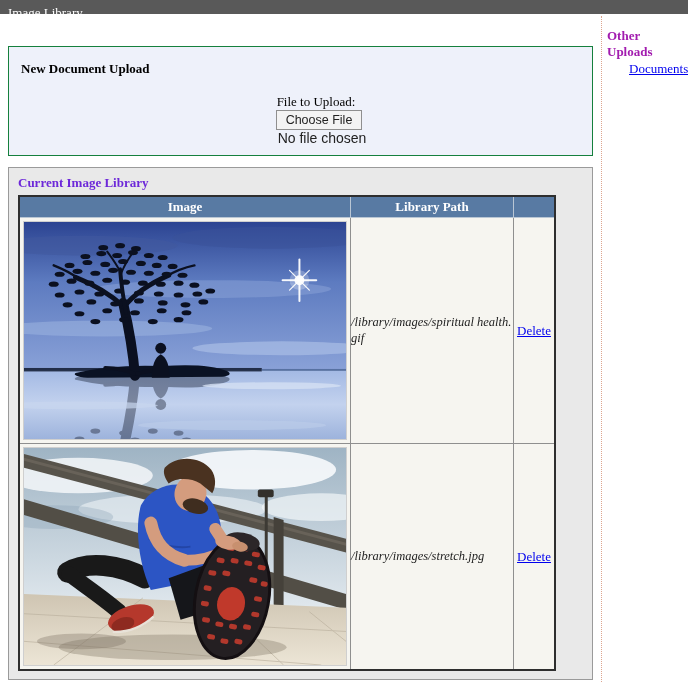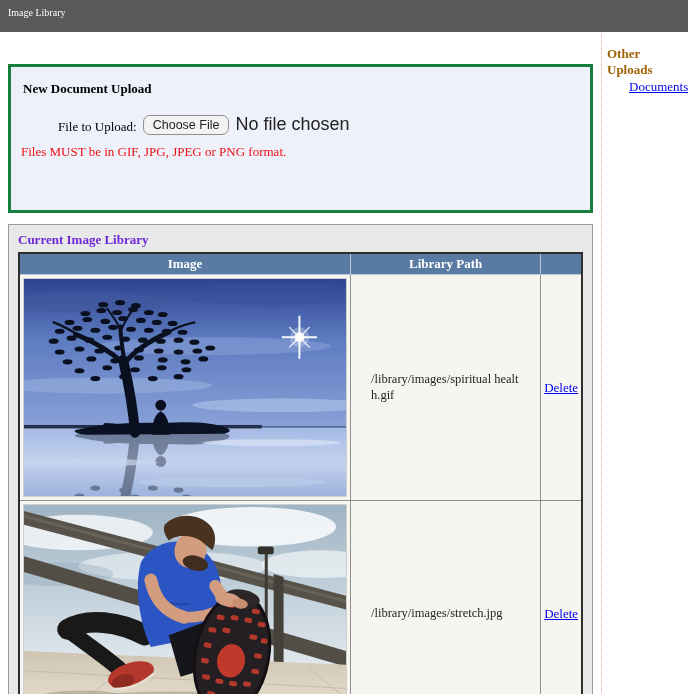--- a/index.html
+++ b/index.html
@@ -1,66 +1,65 @@
 <!DOCTYPE html>
 <html><head>
 <meta charset="utf-8">
 <style>
   html,body{margin:0;padding:0;background:#ffffff;}
   body{font-family:"Liberation Serif","DejaVu Serif",serif;font-size:13px;color:#000;width:688px;min-height:694px;}
 
   
-  .topbar{height:32px;line-height:26px;background:#595959;color:#ffffff;padding:0 8px;font-size:10px;box-sizing:border-box;}
+  .topbar{height:14px;line-height:26px;background:#595959;color:#ffffff;padding:0 8px;font-size:13px;box-sizing:border-box;}
 
   .layout{display:flex;align-items:stretch;min-height:668px;}
   .main{flex:0 0 601px;width:601px;box-sizing:border-box;padding:32px 8px 0 8px;}
   .sidebar{flex:1;border-left:1px dotted #dda58f;margin-top:2px;padding:12px 2px 0 5px;}
-  .sb-title{color:#a16207;font-weight:bold;font-size:13px;}
+  .sb-title{color:#a21caf;font-weight:bold;font-size:13px;}
   .sb-link{display:inline-block;margin-top:1px;color:#0000ee;text-decoration:underline;cursor:pointer;font-size:13px;margin-left:22px;}
 
   
-  .upload-panel{background:#eef1fa;border:3px solid #15803d;height:149px;box-sizing:border-box;padding:12px 10px 8px 10px;}
+  .upload-panel{background:#eef1fa;border:1px solid #15803d;height:110px;box-sizing:border-box;padding:12px 10px 8px 10px;}
   .panel-title{font-weight:bold;margin:2px 0 0 2px;}
-  .file-row{margin:17px 0 0 37px;display:flex;align-items:flex-end;}
+  .file-row{margin:17px 0 0 37px;display:flex;align-items:center;flex-direction:column;}
   .file-label{margin-right:6px;}
-  .btn{font-family:"Liberation Sans","DejaVu Sans",sans-serif;font-size:12.5px;background:#f3f3f3;border:1px solid #8f8f8f;border-radius:7px;padding:2px 9px;color:#222;cursor:pointer;}
-  .no-file{font-family:"Liberation Sans","DejaVu Sans",sans-serif;font-size:18px;margin-left:6px;color:#222;}
+  .btn{font-family:"Liberation Sans","DejaVu Sans",sans-serif;font-size:12.5px;background:#f3f3f3;border:1px solid #8f8f8f;border-radius:0;padding:2px 9px;color:#222;cursor:pointer;}
+  .no-file{font-family:"Liberation Sans","DejaVu Sans",sans-serif;font-size:14px;margin-left:6px;color:#222;}
   .upload-row{text-align:center;margin-top:6px;}
   .note{color:#ee1111;margin:9px 0 0 0;}
 
   
   .library-panel{background:#e9e9e9;border:1px solid #9a9a9a;margin-top:11px;box-sizing:border-box;padding:7px 9px 8px 9px;}
   .lib-title{color:#6d28d9;font-weight:bold;margin:0 0 4px 0;}
   table.lib{border-collapse:collapse;border:2px solid #2e2e2e;background:#d946ef;}
   table.lib th{background:#587aa3;color:#ffffff;font-weight:bold;font-size:13px;height:20px;border:1px solid #b9c6d4;padding:0 2px;}
   table.lib td{border:1px solid #8f8f8f;background:#f6f5f0;}
   td.img-cell{width:331px;padding:3px;box-sizing:border-box;}
   td.img-cell svg{display:block;width:324px;height:219px;border:1px solid #cfcfcf;box-sizing:border-box;}
-  td.path-cell{width:162px;max-width:162px;padding:2px 20px;vertical-align:middle;font-size:12.5px;color:#222;word-break:break-all;line-height:1.25;}
+  td.path-cell{width:162px;max-width:162px;padding:2px 0;vertical-align:middle;font-size:12.5px;color:#222;word-break:break-all;line-height:1.25;font-style:italic;}
   td.del-cell{width:38px;text-align:center;vertical-align:middle;}
   .del-link{color:#0000ee;text-decoration:underline;cursor:pointer;font-size:13px;}
 </style>
 </head>
 <body>
 
 <div class="topbar">
   <span>Image Library</span>
 </div>
 
 <div class="layout">
   <div class="main">
 
     <div class="upload-panel">
       <div class="panel-title">New Document Upload</div>
       <div class="file-row">
         <span class="file-label">File to Upload:</span>
         <button class="btn">Choose File</button>
         <span class="no-file">No file chosen</span>
       </div>
-      <div class="note">Files MUST be in GIF, JPG, JPEG or PNG format.</div>
     </div>
 
     <div class="library-panel">
       <div class="lib-title">Current Image Library</div>
       <table class="lib">
         <thead>
           <tr>
             <th>Image</th>
             <th>Library Path</th>
             <th></th>

